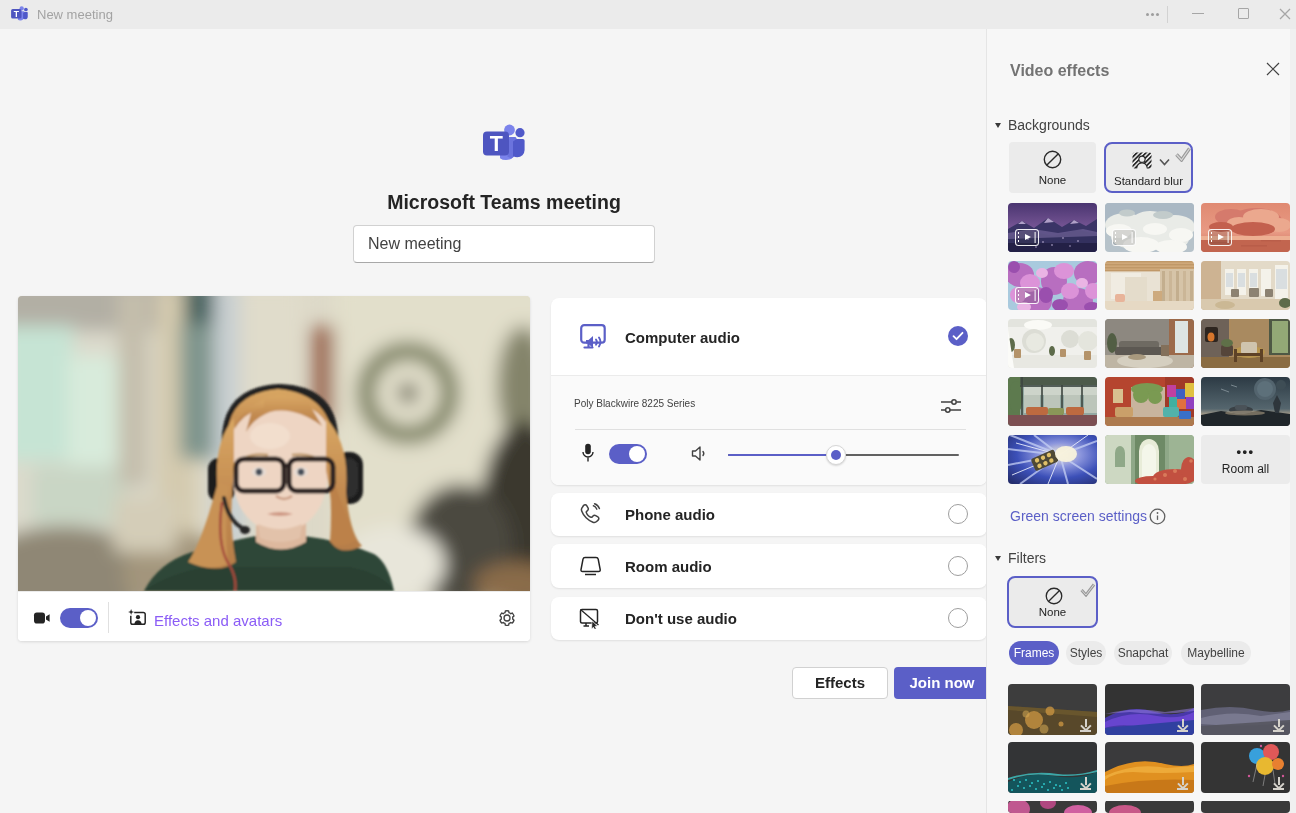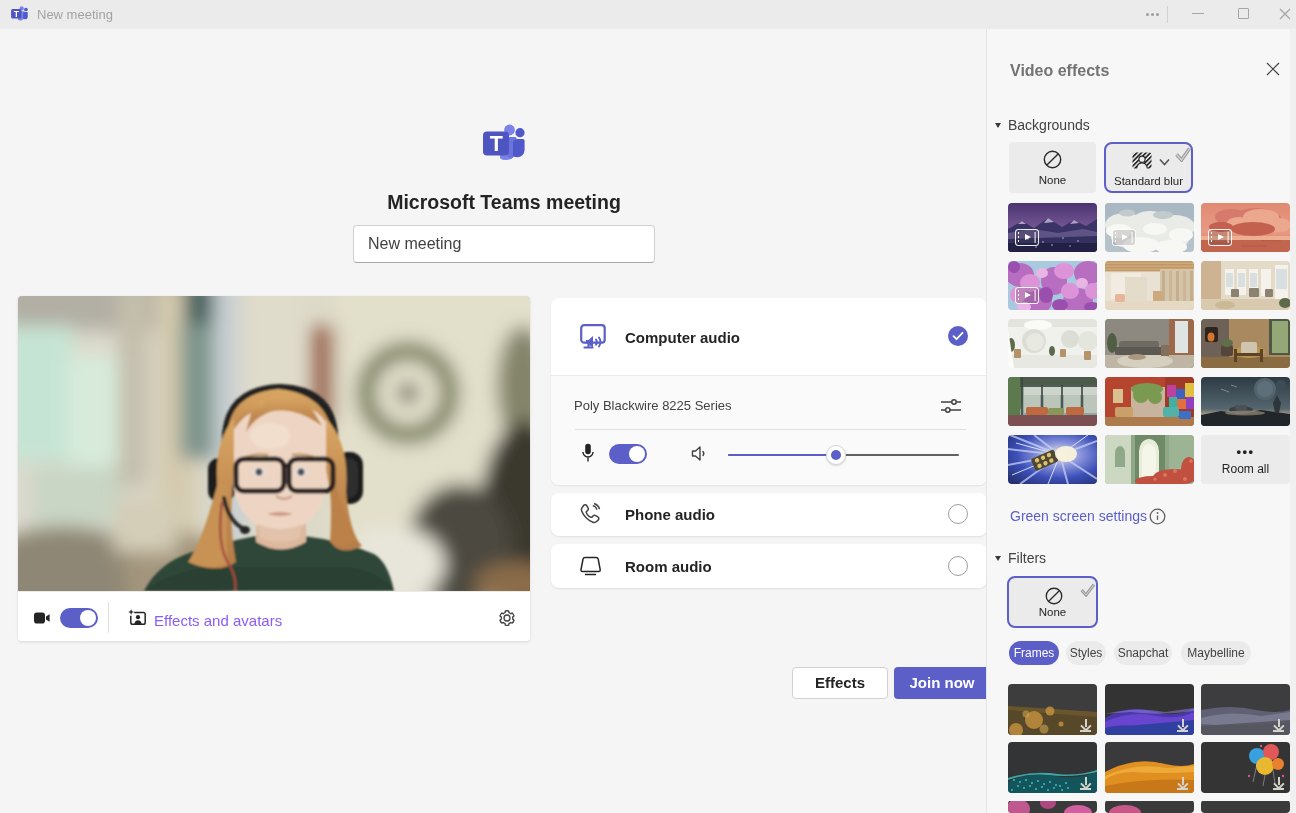--- a/index.html
+++ b/index.html
@@ -206,21 +206,21 @@
         <path d="M8.5 18.5 v5 h-4 M8.5 23.5 h4" stroke="#5b5fc7" stroke-width="2.2" fill="none" stroke-linecap="round"></path>
         <path d="M8.5 16 l4.5-4 v12 l-4.5-4 z" fill="#5b5fc7"></path>
         <rect x="6" y="16" width="3" height="3.5" fill="#5b5fc7"></rect>
         <path d="M16 15.5 q1.8 2.5 0 5.2 M19 13.5 q3 4.2 0 9" stroke="#5b5fc7" stroke-width="1.9" fill="none" stroke-linecap="round"></path>
       </svg>
     <div class="alabel" style="top:31px;">Computer audio</div>
     <div class="abs" style="left:397px; top:28px; width:20px; height:20px; background:#5b5fc7; border-radius:50%;"><svg width="20" height="20" viewBox="0 0 20 20">
           <path d="M5.5 10.2 l3 3 l6-6.4" stroke="#fff" stroke-width="1.8" fill="none" stroke-linecap="round" stroke-linejoin="round"></path>
         </svg></div>
     <div class="abs" style="left:0; top:77px; width:436px; height:110px; background:#fafafa; border-top:1px solid #ebebeb; border-radius:0 0 8px 8px;"></div>
-    <div class="abs" style="left:23px; top:100px; font-size:13px; color:#424242;">Poly Blackwire 8225 Series</div>
+    <div class="abs" style="left:23px; top:100px; font-size:10px; color:#424242;">Poly Blackwire 8225 Series</div>
     <svg class="abs" style="left:390px; top:100px;" width="20" height="16" viewBox="0 0 20 16">
         <path d="M0 4 h11 M15.5 4 h4.5" stroke="#424242" stroke-width="1.5"></path>
         <circle cx="13" cy="4" r="2.2" fill="none" stroke="#424242" stroke-width="1.5"></circle>
         <path d="M0 12 h4 M9 12 h11" stroke="#424242" stroke-width="1.5"></path>
         <circle cx="6.8" cy="12" r="2.2" fill="none" stroke="#424242" stroke-width="1.5"></circle>
       </svg>
     <div class="abs" style="left:24px; top:131px; width:391px; height:1px; background:#e0e0e0;"></div>
 
     <svg class="abs" style="left:31px; top:145px;" width="12" height="21" viewBox="0 0 12 21">
         <rect x="3.2" y="0.8" width="5.6" height="10.5" rx="2.8" fill="#242424"></rect>
@@ -254,20 +254,30 @@
 
   <div class="acard" style="top:515px; height:44px;">
     <svg class="abs" style="left:28px; top:12px;" width="23" height="20" viewBox="0 0 23 20">
         <path d="M6 1.5 h11 q1.8 0 2.2 1.7 l2 10.5 q0.3 1.8-1.6 1.8 h-16 q-1.9 0-1.6-1.8 l2-10.5 q0.4-1.7 2-1.7 z" fill="none" stroke="#242424" stroke-width="1.5"></path>
         <path d="M6 18.5 h11" stroke="#242424" stroke-width="1.5"></path>
       </svg>
     <div class="alabel" style="top:14px;">Room audio</div>
     <div class="radio" style="top:12px;"></div>
   </div>
 
+  <div class="acard" style="top:568px; height:43px;">
+    <svg class="abs" style="left:28px; top:11px;" width="22" height="21" viewBox="0 0 22 21">
+        <rect x="1.5" y="1.5" width="17" height="13.5" rx="1.5" fill="none" stroke="#242424" stroke-width="1.5"></rect>
+        <path d="M7 15 v3 h-2.5 M7 18 h3" stroke="#242424" stroke-width="1.5" fill="none"></path>
+        <path d="M1.5 1.5 L19.5 17" stroke="#242424" stroke-width="1.3"></path>
+        <path d="M13 13 l5.5 5 l-2.6 0.4 l1.4 2.2 l-1.6 0.9 l-1.3-2.3 l-1.8 1.8 z" fill="#242424" stroke="#fff" stroke-width="0.6"></path>
+      </svg>
+    <div class="alabel" style="top:13px;">Don't use audio</div>
+    <div class="radio" style="top:11px;"></div>
+  </div>
 
   <div id="cancelbtn">Effects</div>
   <div id="joinbtn">Join now</div>
 </div>
 
 <div id="panel">
   <div class="abs" style="left:303px; top:0; width:7px; height:784px; background:#f0f0f0;"></div>
   <h2>Video effects</h2>
   <svg class="abs" style="left:279px; top:33px;" width="14" height="14" viewBox="0 0 14 14">
       <path d="M1 1 L13 13 M13 1 L1 13" stroke="#424242" stroke-width="1.2"></path>

